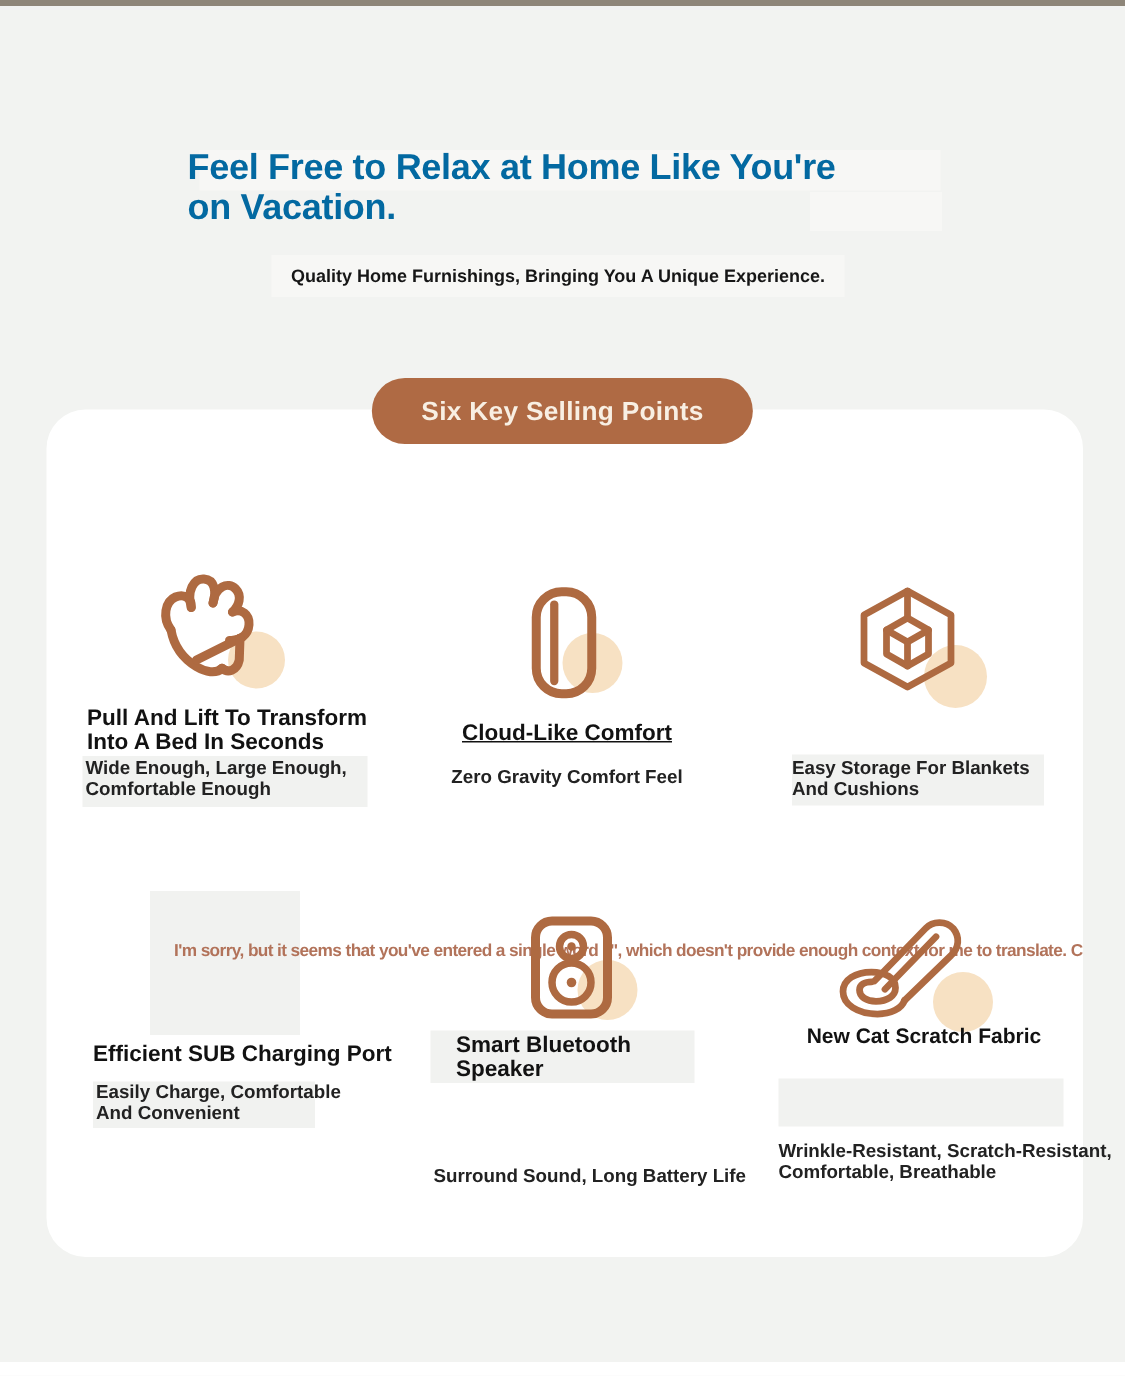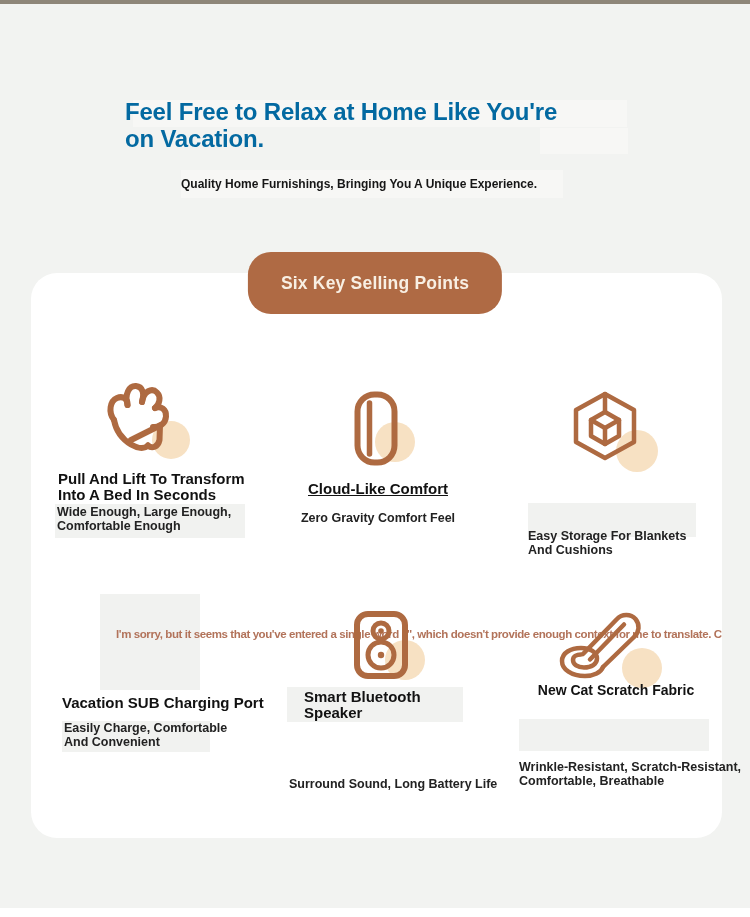--- a/index.html
+++ b/index.html
@@ -8,34 +8,34 @@
   .abs{position:absolute;}
   .top-strip{left:0;top:0;width:750px;height:4px;background:#8e8679;}
   .bottom-strip{left:0;top:908px;width:750px;height:9px;background:#ffffff;}
   .card{left:31px;top:273px;width:691px;height:565px;background:#ffffff;border-radius:26px;}
   
   .sk-bg{background:#f7f7f5;}
   .sk-card{background:#f1f2f0;}
   
   .title{left:125px;top:99px;font-size:24px;line-height:26.5px;font-weight:700;color:#0369a1;
          white-space:pre-line;letter-spacing:-0.2px;z-index:2;}
-  .subtitle{left:181px;top:177px;width:382px;font-size:12px;font-weight:700;
+  .subtitle{left:181px;top:177px;width:382px;text-align:center;font-size:12px;font-weight:700;
             color:#161616;white-space:nowrap;z-index:2;}
-  .badge{top:252px;left:50%;transform:translateX(-50%);height:62px;padding:0 33px;border-radius:23px;
+  .badge{top:252px;left:50%;transform:translateX(-50%);height:44px;padding:0 33px;border-radius:23px;
          background:#af6a44;color:#f8efe3;font-size:17.5px;font-weight:600;letter-spacing:0.2px;
          display:flex;align-items:center;z-index:4;}
   
   .ft{font-weight:700;color:#121212;white-space:pre-line;z-index:4;}
   .fs{font-weight:700;color:#222222;white-space:pre-line;z-index:4;}
   .f1t{left:58px;top:471px;font-size:15px;line-height:16px;}
   .f1s{left:57px;top:506px;font-size:12.5px;line-height:13.5px;}
   .f2t{left:296px;top:480px;width:164px;text-align:center;font-size:15px;white-space:nowrap;text-decoration:underline;}
   .f2s{left:286px;top:511px;width:184px;text-align:center;font-size:12.5px;white-space:nowrap;}
   .f3t{left:527px;top:479px;width:166px;text-align:center;font-size:15px;white-space:nowrap;}
-  .f3s{left:528px;top:506px;font-size:12.5px;line-height:13.5px;margin-top:24px;}
+  .f3s{left:528px;top:506px;font-size:12.5px;line-height:13.5px;}
   .f4t{left:62px;top:694px;font-size:15px;}
   .f4s{left:64px;top:722px;font-size:12.5px;line-height:13.5px;}
   .f5t{left:304px;top:689px;font-size:15px;line-height:16px;}
   .f5s{left:289px;top:729px;font-size:12.5px;white-space:nowrap;margin-top:48px;}
   .f6t{left:531px;top:682px;width:170px;text-align:center;font-size:14px;white-space:nowrap;}
   .f6s{left:519px;top:761px;font-size:12.5px;line-height:13.5px;}
   
   .peach{border-radius:50%;background:#f7e1c3;z-index:1;}
   .icon{z-index:3;}
   .icon svg{display:block;}
@@ -126,21 +126,21 @@
 Into A Bed In Seconds</div>
   <div class="abs fs f1s">Wide Enough, Large Enough,
 Comfortable Enough</div>
 
   <div class="abs ft f2t">Cloud-Like Comfort</div>
   <div class="abs fs f2s">Zero Gravity Comfort Feel</div>
 
   <div class="abs fs f3s">Easy Storage For Blankets
 And Cushions</div>
 
-  <div class="abs ft f4t">Vacation SUB Charging Port</div>
+  <div class="abs ft f4t">Efficient SUB Charging Port</div>
   <div class="abs fs f4s">Easily Charge, Comfortable
 And Convenient</div>
 
   <div class="abs ft f5t">Smart Bluetooth
 Speaker</div>
   <div class="abs fs f5s">Surround Sound, Long Battery Life</div>
 
   <div class="abs ft f6t">New Cat Scratch Fabric</div>
   <div class="abs fs f6s">Wrinkle-Resistant, Scratch-Resistant,
 Comfortable, Breathable</div>

